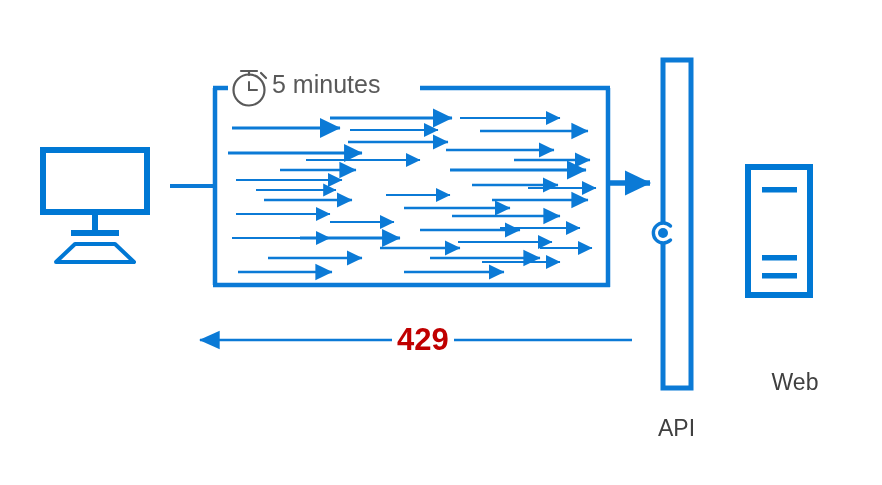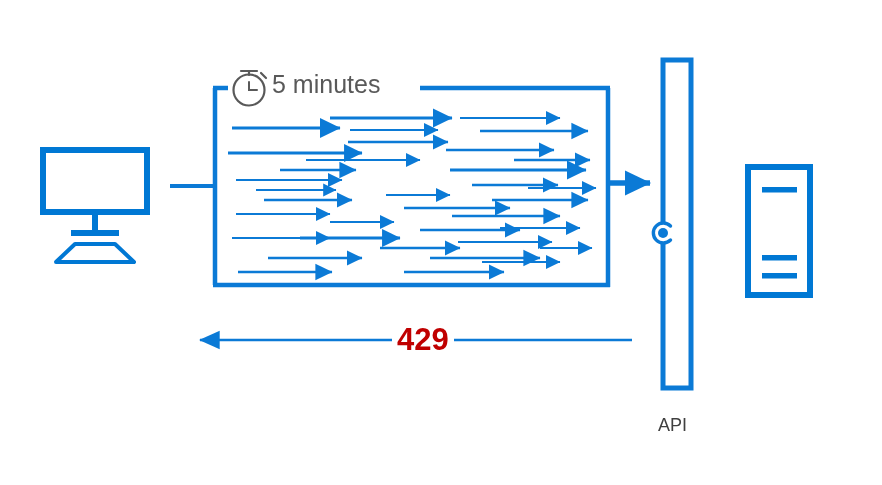--- a/index.html
+++ b/index.html
@@ -32,21 +32,21 @@
   }
   .label-timer {
     left: 272px;
     top: 70px;
     font-size: 25px;
     color: #595959;
   }
   .label-api {
     left: 658px;
     top: 415px;
-    font-size: 18px;
+    font-size: 23px;
   }
   .label-webserver {
     left: 735px;
     top: 310px;
     font-size: 23px;
     width: 120px;
     text-align: center;
     line-height: 1.25;
   }
   .label-status {
@@ -167,15 +167,16 @@
     <line x1="632" y1="340" x2="200" y2="340" stroke="#0b7ad6" stroke-width="2.4" marker-end="url(#ah-thin)"></line>
   </svg>
 
   <div class="label label-timer">5 minutes</div>
 
   <div class="label-status">429</div>
 
   <div class="label label-api">API</div>
 
   <div class="label label-webserver">
+    <div>Web</div>
   </div>
 
 </div>
 
 </body></html>

